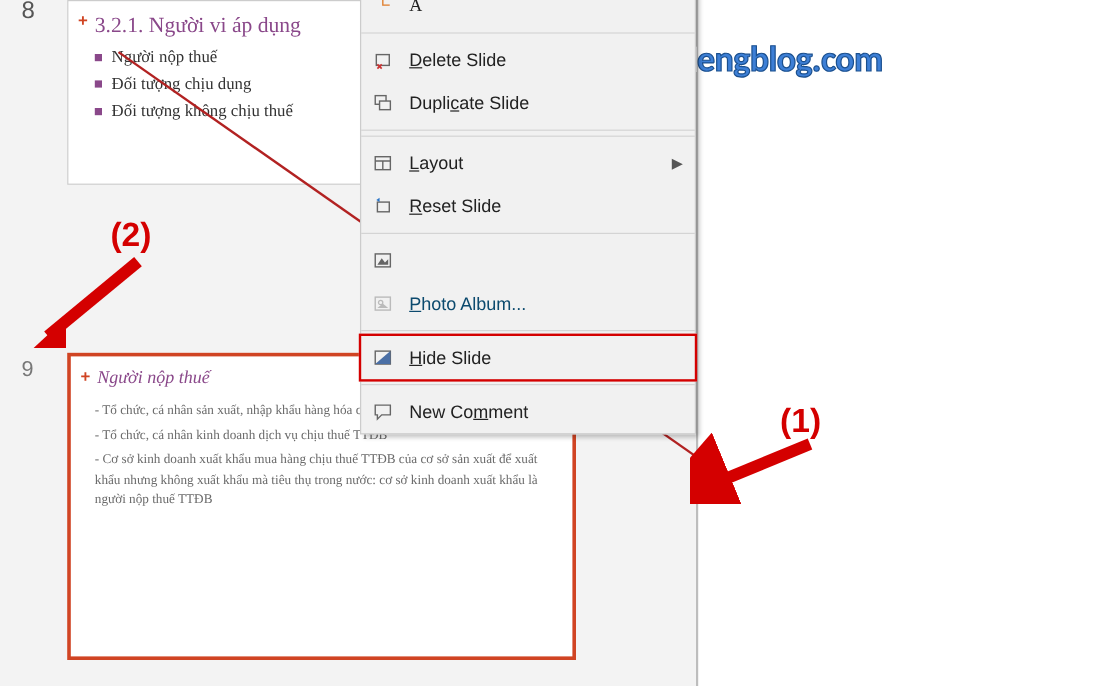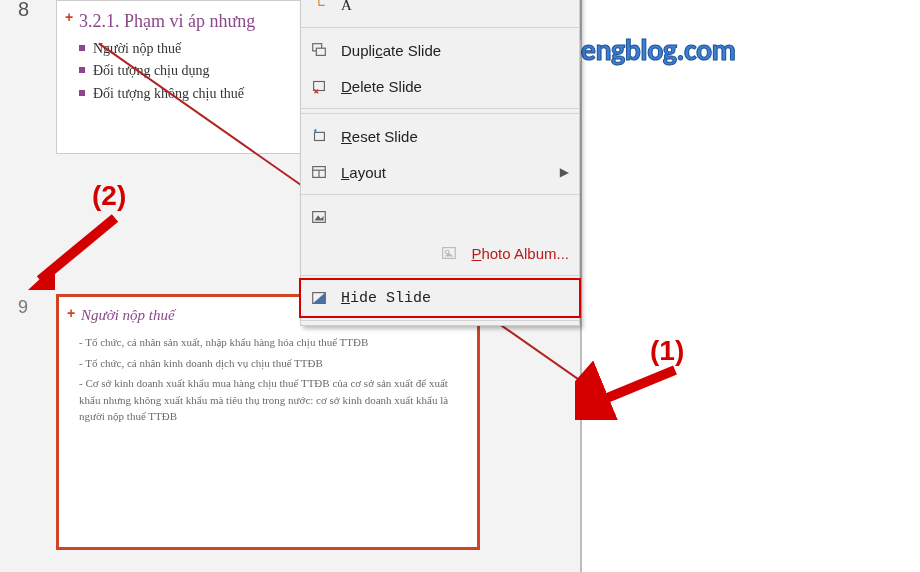--- a/index.html
+++ b/index.html
@@ -122,21 +122,21 @@
     font-size: 15px;
   }
   .cm-item {
     display: flex;
     align-items: center;
     gap: 12px;
     padding: 8px 10px 8px 8px;
     color: #222;
     position: relative;
   }
-  .cm-item.disabled { color: #b91c1c; justify-content: flex-end; }
+  .cm-item.disabled { color: #0c4a6e; }
   .cm-item .ico {
     width: 20px; height: 20px;
     display: flex;
     align-items: center;
     justify-content: center;
     color: #666;
   }
   .cm-item .ico svg { width: 18px; height: 18px; }
   .cm-item .lbl u { text-decoration: underline; }
   .cm-item .chev {
@@ -146,21 +146,20 @@
   }
   .cm-sep {
     height: 1px;
     background: #d4d4d4;
     margin: 4px 0;
   }
   .cm-item.highlight {
     background: #f1f1f1;
     border: 2px solid #d40000;
     margin: -2px;
-    font-family: Liberation Mono, monospace;
   }
 
   
   .arrow {
     position: absolute;
     pointer-events: none;
   }
   .anno-label {
     position: absolute;
     color: #d40000;
@@ -169,21 +168,21 @@
     font-family: Arial, sans-serif;
   }
 </style>
 </head>
 <body>
 
 <div class="slide-number" style="left:18px; top:-2px;">8</div>
 
 <div class="thumb" style="left:56px; top:0; width:255px; height:154px;">
   <span class="plus">+</span>
-  <div class="thumb-title">3.2.1. Phạm vi áp nhưng</div>
+  <div class="thumb-title">3.2.1. Người vi áp dụng</div>
   <ul class="bullet-list">
     <li>Người nộp thuế</li>
     <li>Đối tượng chịu dụng</li>
     <li>Đối tượng không chịu thuế</li>
   </ul>
 </div>
 
 <div class="slide-number hidden-num" style="left:18px; top:297px; font-size:18px; color:#777;">9</div>
 
 <div class="thumb selected" style="left:56px; top:294px; width:424px; height:256px;">
@@ -204,62 +203,62 @@
   <div class="cm-item">
     <span class="ico" style="color:#e08030; font-size:16px; font-weight:bold;">└</span>
     <span class="lbl" style="font-family:serif;">A</span>
   </div>
   <div class="cm-sep"></div>
 
 
   <div class="cm-item">
     <span class="ico">
       <svg viewBox="0 0 20 20">
-          <rect x="3" y="3" width="10" height="8" fill="none" stroke="#666" stroke-width="1.3"></rect>
-          <rect x="7" y="8" width="10" height="8" fill="#f1f1f1" stroke="#666" stroke-width="1.3"></rect>
-        </svg>
-    </span>
-    <span class="lbl">Dupli<u>c</u>ate Slide</span>
-  </div>
-
-  <div class="cm-item">
-    <span class="ico">
-      <svg viewBox="0 0 20 20">
           <rect x="4" y="5" width="12" height="10" fill="none" stroke="#666" stroke-width="1.3"></rect>
           <line x1="5" y1="14" x2="9" y2="18" stroke="#c33" stroke-width="1.6"></line>
           <line x1="9" y1="14" x2="5" y2="18" stroke="#c33" stroke-width="1.6"></line>
         </svg>
     </span>
     <span class="lbl"><u>D</u>elete Slide</span>
   </div>
-  <div class="cm-sep"></div>
-
-  <div class="cm-sep"></div>
-
-  <div class="cm-item">
-    <span class="ico">
-      <svg viewBox="0 0 20 20">
-          <rect x="5" y="6" width="11" height="9" fill="none" stroke="#666" stroke-width="1.3"></rect>
-          <path d="M4 4 L7 2 L7 6 Z" fill="#2a74c7"></path>
-        </svg>
-    </span>
-    <span class="lbl"><u>R</u>eset Slide</span>
-  </div>
+
+  <div class="cm-item">
+    <span class="ico">
+      <svg viewBox="0 0 20 20">
+          <rect x="3" y="3" width="10" height="8" fill="none" stroke="#666" stroke-width="1.3"></rect>
+          <rect x="7" y="8" width="10" height="8" fill="#f1f1f1" stroke="#666" stroke-width="1.3"></rect>
+        </svg>
+    </span>
+    <span class="lbl">Dupli<u>c</u>ate Slide</span>
+  </div>
+  <div class="cm-sep"></div>
+
+  <div class="cm-sep"></div>
 
   <div class="cm-item">
     <span class="ico">
       <svg viewBox="0 0 20 20">
           <rect x="3" y="4" width="14" height="12" fill="none" stroke="#666" stroke-width="1.3"></rect>
           <line x1="3" y1="8" x2="17" y2="8" stroke="#666" stroke-width="1.3"></line>
           <line x1="10" y1="8" x2="10" y2="16" stroke="#666" stroke-width="1.3"></line>
         </svg>
     </span>
     <span class="lbl"><u>L</u>ayout</span>
     <span class="chev">▶</span>
   </div>
+
+  <div class="cm-item">
+    <span class="ico">
+      <svg viewBox="0 0 20 20">
+          <rect x="5" y="6" width="11" height="9" fill="none" stroke="#666" stroke-width="1.3"></rect>
+          <path d="M4 4 L7 2 L7 6 Z" fill="#2a74c7"></path>
+        </svg>
+    </span>
+    <span class="lbl"><u>R</u>eset Slide</span>
+  </div>
   <div class="cm-sep"></div>
 
   <div class="cm-item">
     <span class="ico">
       <svg viewBox="0 0 20 20">
           <rect x="3" y="4" width="14" height="12" fill="none" stroke="#666" stroke-width="1.3"></rect>
           <polygon points="5,14 9,8 12,12 15,9 15,14" fill="#666"></polygon>
         </svg>
     </span>
   </div>
@@ -280,20 +279,28 @@
     <span class="ico">
       <svg viewBox="0 0 20 20">
           <rect x="3" y="4" width="14" height="12" fill="none" stroke="#666" stroke-width="1.3"></rect>
           <polygon points="3,16 17,4 17,16" fill="#4a6fa5"></polygon>
         </svg>
     </span>
     <span class="lbl"><u>H</u>ide Slide</span>
   </div>
   <div class="cm-sep"></div>
 
+  <div class="cm-item">
+    <span class="ico">
+      <svg viewBox="0 0 20 20">
+          <path d="M3 4h14v9H9l-4 4v-4H3z" fill="none" stroke="#666" stroke-width="1.3"></path>
+        </svg>
+    </span>
+    <span class="lbl">New Co<u>m</u>ment</span>
+  </div>
 </div>
 
 <div class="anno-label" style="left:650px; top:335px;">(1)</div>
 <svg class="arrow" style="left:575px; top:360px; width:110px; height:60px;">
   <defs>
       <marker id="ah1" markerWidth="8" markerHeight="8" refX="2" refY="4" orient="auto">
         <polygon points="0,0 8,4 0,8" fill="#d40000"></polygon>
       </marker>
     </defs>
   <line x1="100" y1="10" x2="15" y2="45" stroke="#d40000" stroke-width="10" marker-end="url(#ah1)"></line>

